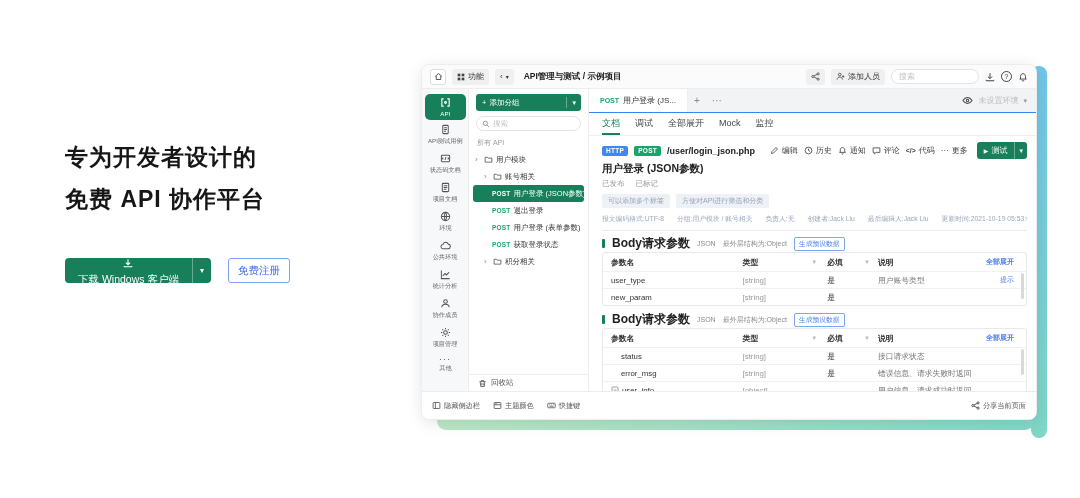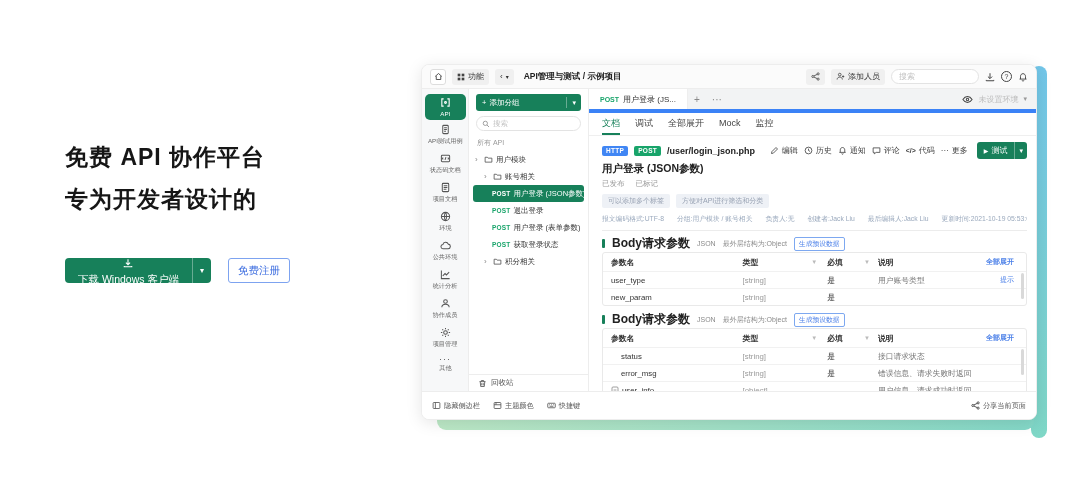--- a/index.html
+++ b/index.html
@@ -64,21 +64,21 @@
   .tnode { height:17px; display:flex; align-items:center; gap:3px; border-radius:3px; cursor:pointer; white-space:nowrap; overflow:hidden; }
   .tnode .tcaret { color:#888; font-size:8px; width:6px; }
   .tnode .method { color:#18a46a; font-weight:700; font-size:6.5px; letter-spacing:.2px; }
   .tnode.active { background:#17805a; color:#fff; }
   .tnode.active .method { color:#fff; }
   .d0 { padding-left:2px; } .d1 { padding-left:11px; } .d2 { padding-left:19px; }
   .tree-bottom { flex:none; height:17px; border-top:1px solid #ededed; display:flex; align-items:center; gap:4px; padding:0 9px; font-size:7.5px; color:#555; cursor:pointer; }
 
   
   .main { flex:1; min-width:0; display:flex; flex-direction:column; background:#fff; }
-  .tabstrip { flex:none; height:24px; background:#f2f3f4; display:flex; align-items:center; border-bottom:4px solid #3b82f6; }
+  .tabstrip { flex:none; height:24px; background:#f2f3f4; display:flex; align-items:center; border-bottom:1px solid #3b82f6; }
   .doc-tab { align-self:stretch; display:flex; align-items:center; gap:4px; background:#fff; padding:0 11px; font-size:8px; color:#333; border-right:1px solid #eee; cursor:pointer; }
   .doc-tab .tab-method { color:#18a46a; font-weight:700; font-size:7px; }
   .tab-ic { color:#888; font-size:10px; padding:0 6px; cursor:pointer; }
   .ts-spacer { flex:1; }
   .env-box { display:flex; align-items:center; gap:5px; padding-right:9px; cursor:pointer; }
   .env-label { font-size:8px; color:#bdbdbd; }
   .env-caret { font-size:7px; color:#999; }
 
   .navtabs { flex:none; height:23px; display:flex; align-items:stretch; gap:15px; padding:0 13px; font-size:9px; color:#444; border-bottom:1px solid #efefef; }
   .ntab { display:flex; align-items:center; cursor:pointer; border-bottom:2px solid transparent; }
@@ -133,22 +133,22 @@
   .st-item { display:flex; align-items:center; gap:3px; cursor:pointer; }
   .st-spacer { flex:1; }
 </style>
 </head>
 <body>
 
 <div class="canvas">
 
   <div class="hero">
     <div class="hero-title">
+      <div>专为开发者设计的</div>
       <div>免费 API 协作平台</div>
-      <div>专为开发者设计的</div>
     </div>
     <div class="hero-buttons">
       <div class="btn-download">
         <span class="main-seg">
           <span class="icw">
             <svg class="ic" width="10" height="10" viewBox="0 0 12 12" fill="none" stroke="#fff" stroke-width="1.3">
                 <path d="M6 1.5v6M3.5 5.5L6 8l2.5-2.5M1.5 9.5v1h9v-1"></path>
               </svg>
           </span>
           <span>下载 Windows 客户端</span>

